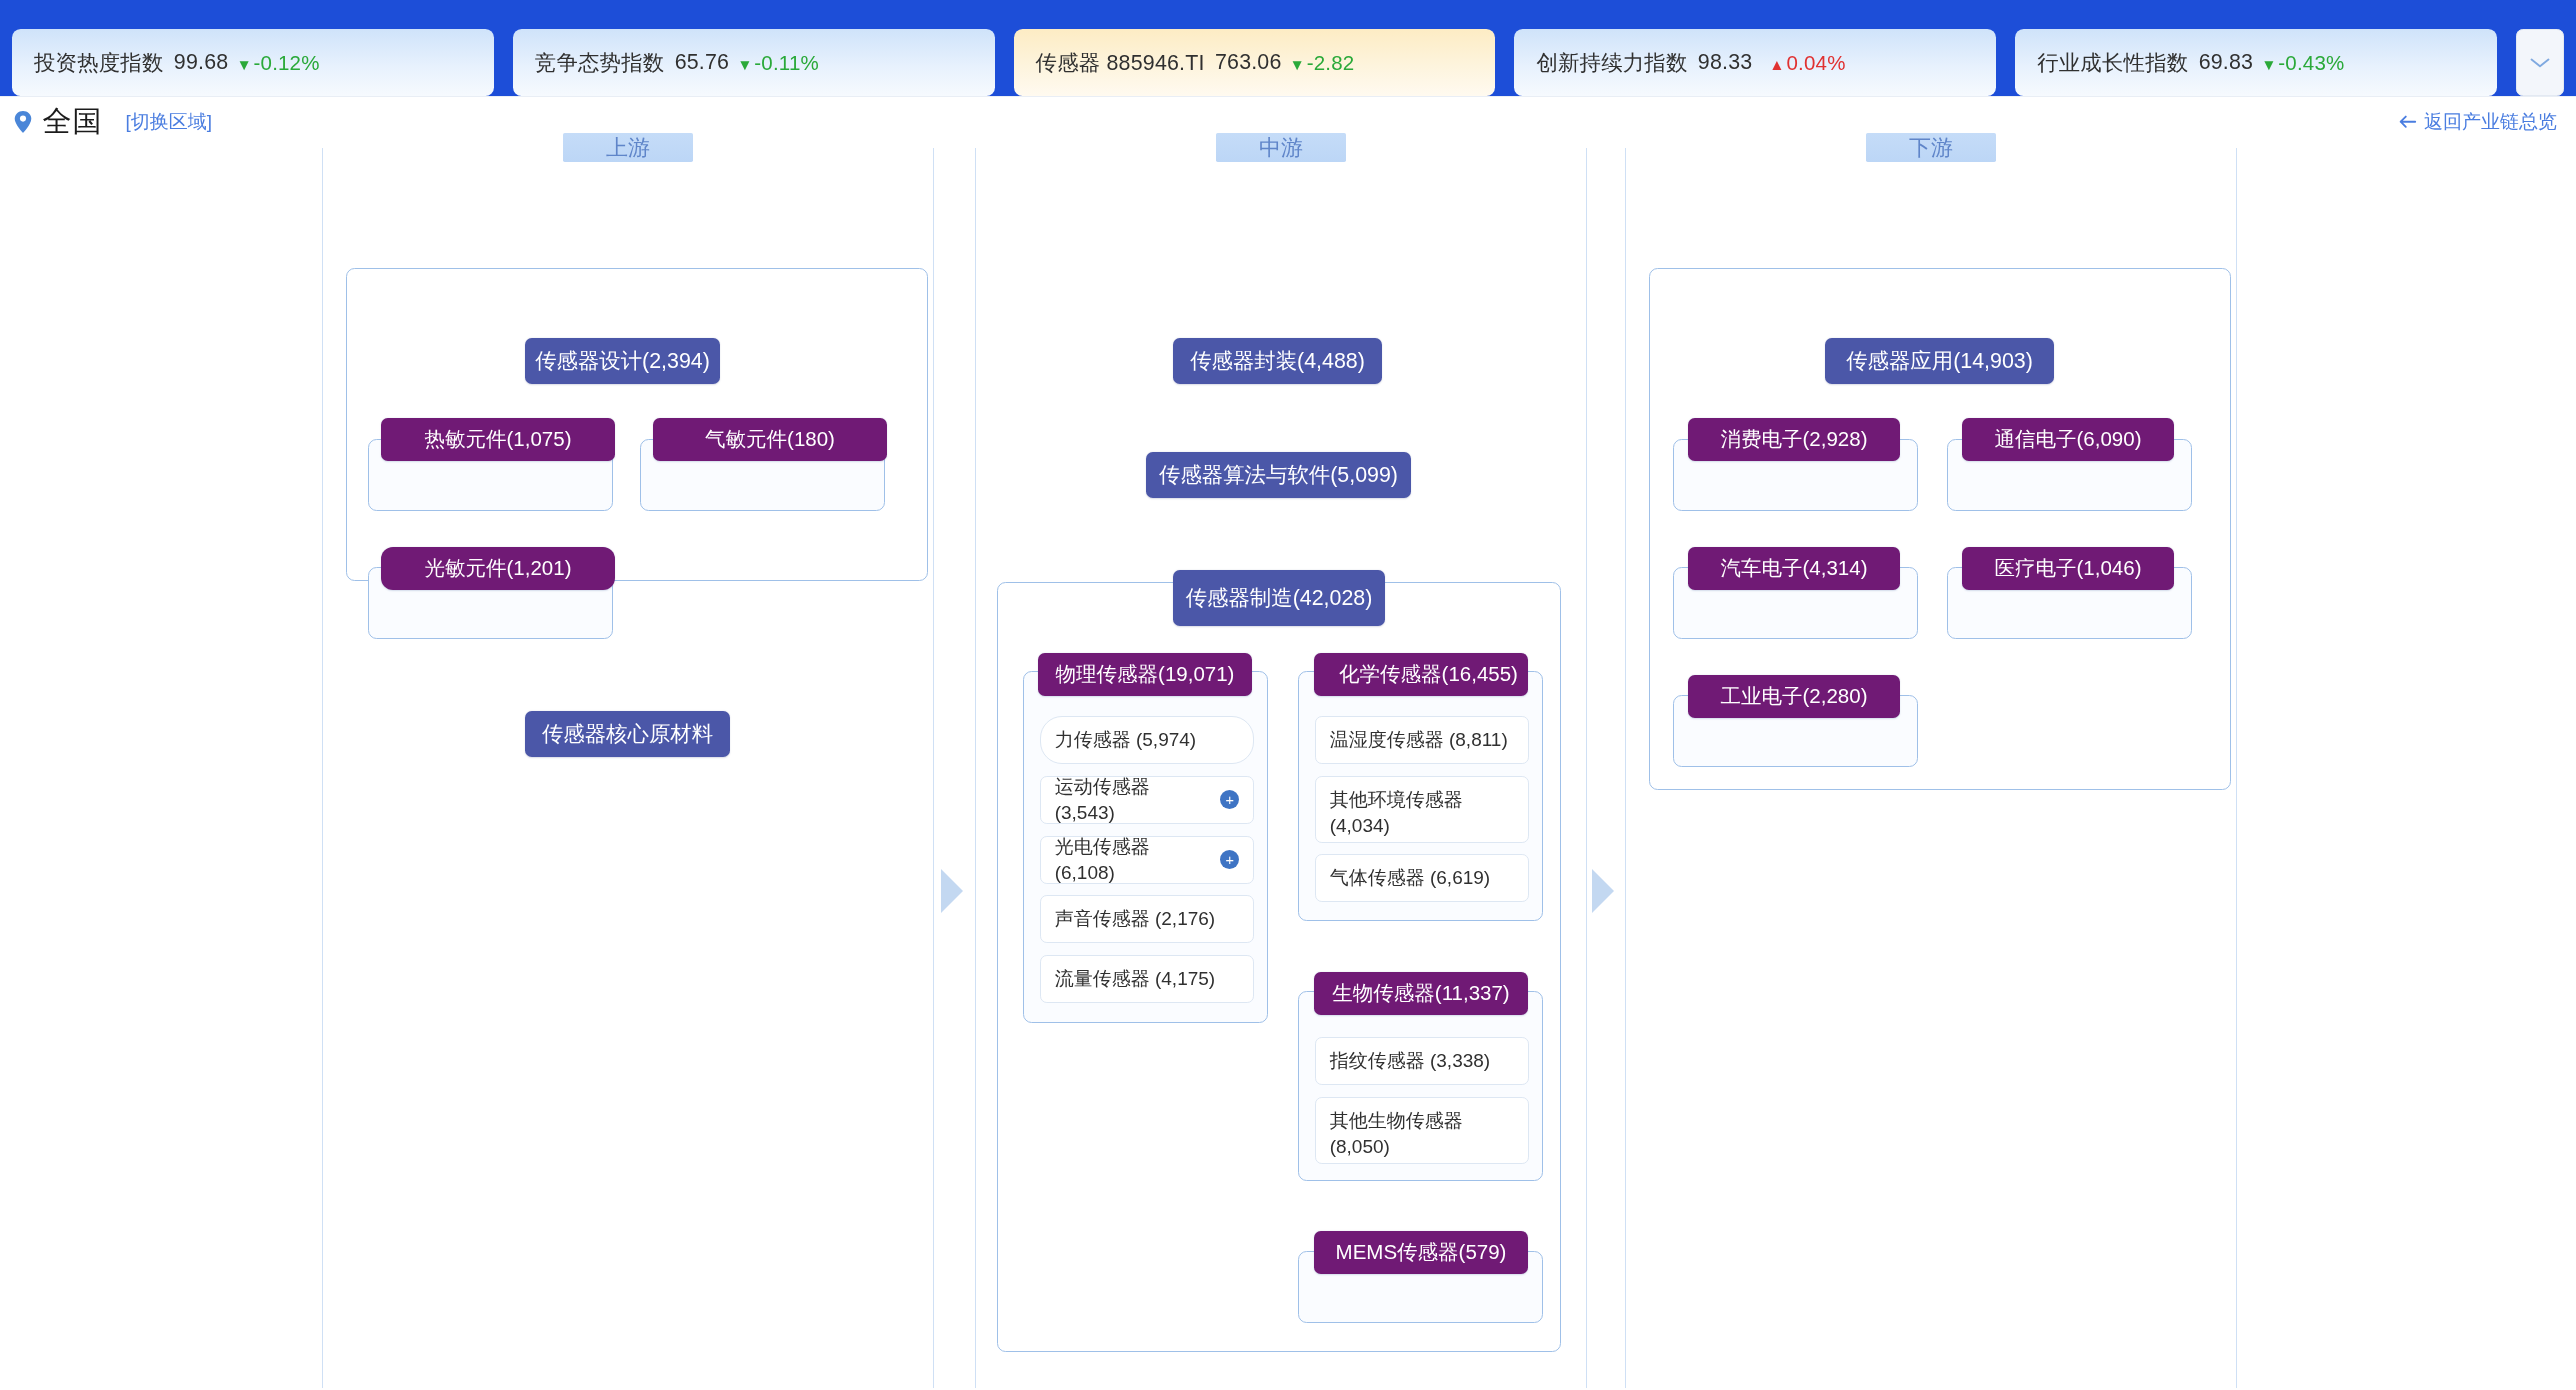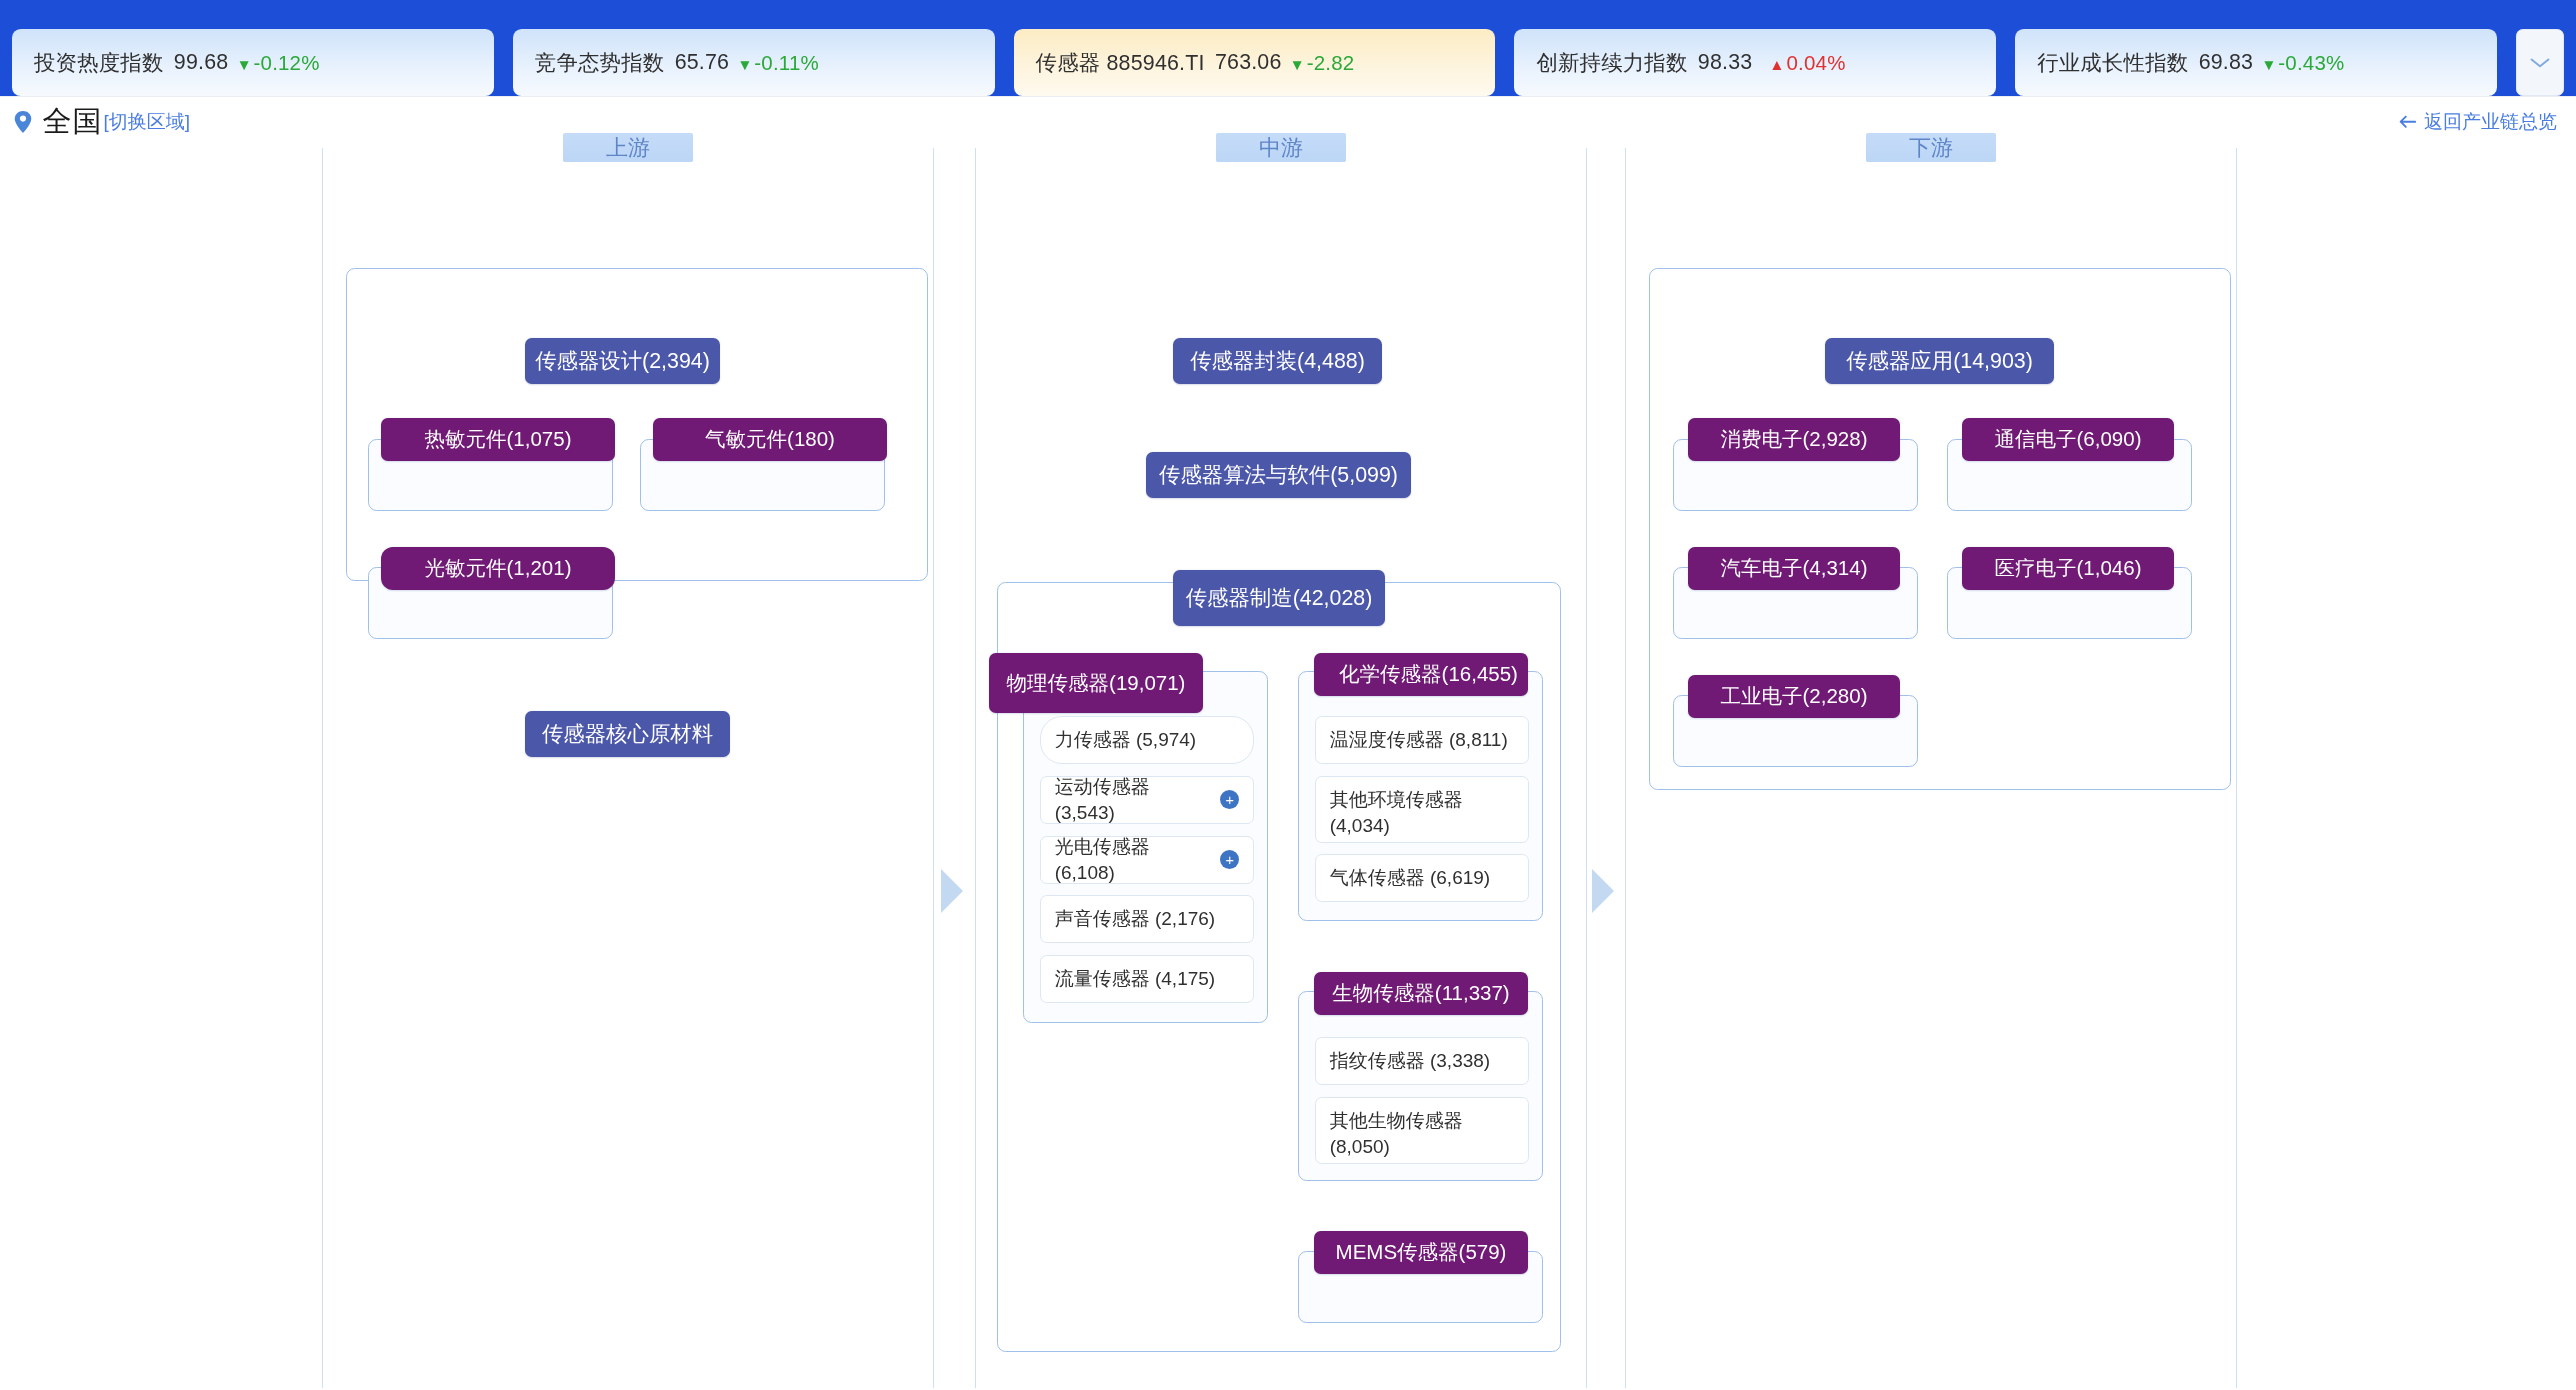--- a/index.html
+++ b/index.html
@@ -67,21 +67,21 @@
     display: flex;
     align-items: center;
     padding-left: 12px;
   }
   .region-pin { margin-right: 8.6px; display:flex; align-items:center; }
   .region-name {
     font-size: 29px; color: #1b1b1b; font-weight: 400;
     letter-spacing: 0.9px;
   }
   .region-switch {
-    margin-left: 1px; font-size: 19px; color: #4a7de0; cursor: pointer;
+    margin-left: 23px; font-size: 19px; color: #4a7de0; cursor: pointer;
   }
   .back-link {
     position: absolute; right: 19px; top: 12px;
     font-size: 19px; color: #4a7de0; cursor: pointer;
     display: flex; align-items: center; gap: 6.8px;
     white-space: nowrap;
   }
 
   
   .chain {
@@ -301,21 +301,21 @@
   <div class="node-dark" style="left:525px; top:563px; width:205px; height:46px;">传感器核心原材料</div>
 
   <div class="node-dark" style="left:1173px; top:190px; width:209px; height:46px;">传感器封装(4,488)</div>
 
   <div class="node-dark" style="left:1146px; top:304px; width:265px; height:46px;">传感器算法与软件(5,099)</div>
 
   <div class="panel plain" style="left:997px; top:434px; width:564px; height:770px;"></div>
   <div class="node-dark" style="left:1173px; top:422px; width:212px; height:56px;">传感器制造(42,028)</div>
 
   <div class="panel sub" style="left:1023px; top:523px; width:245px; height:352px;"></div>
-  <div class="node-blue" style="left:989px; top:505px; width:214px; height:60px;text-align:right;">物理传感器(19,071)</div>
+  <div class="node-blue" style="left:1038px; top:505px; width:214px; height:43px;text-align:right;">物理传感器(19,071)</div>
 
   <div class="leaf" style="left:1040px; top:568px; width:214px; height:48px;border-radius:22px;">
     <span>力传感器 (5,974)</span>
   </div>
   <div class="leaf" style="left:1040px; top:628px; width:214px; height:48px;">
     <span>运动传感器 (3,543)</span>
     <span class="plus-icon">+</span>
   </div>
   <div class="leaf" style="left:1040px; top:688px; width:214px; height:48px;">
     <span>光电传感器 (6,108)</span>

